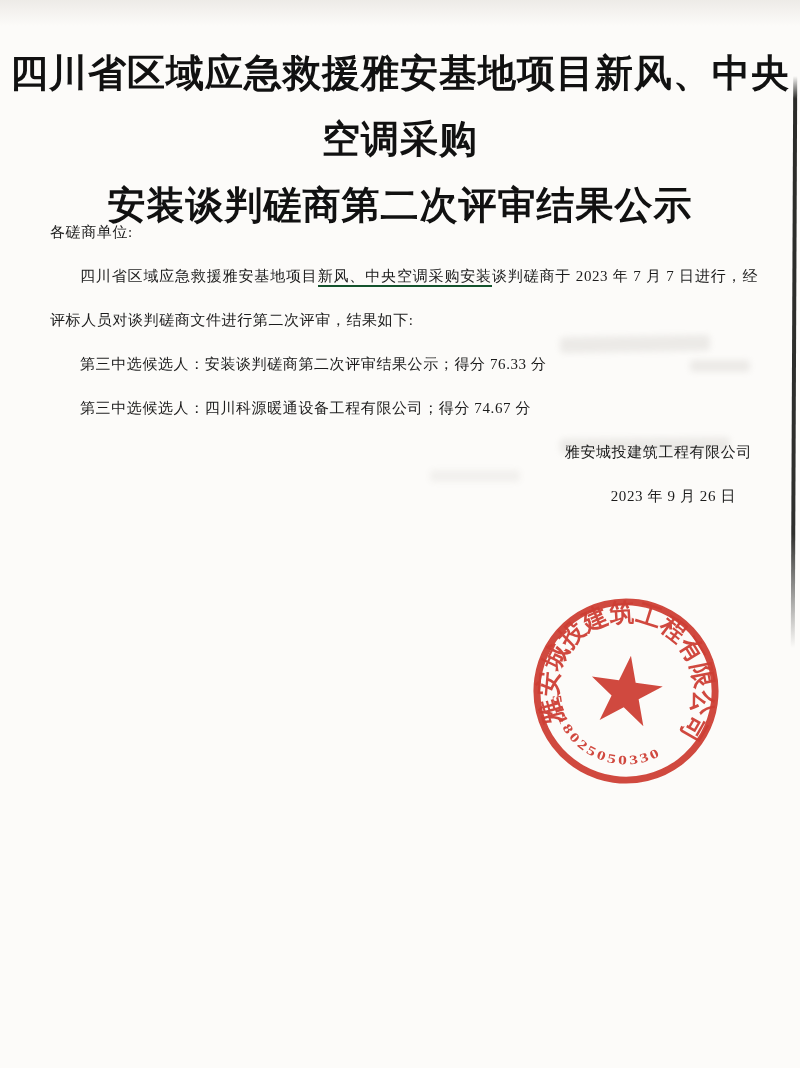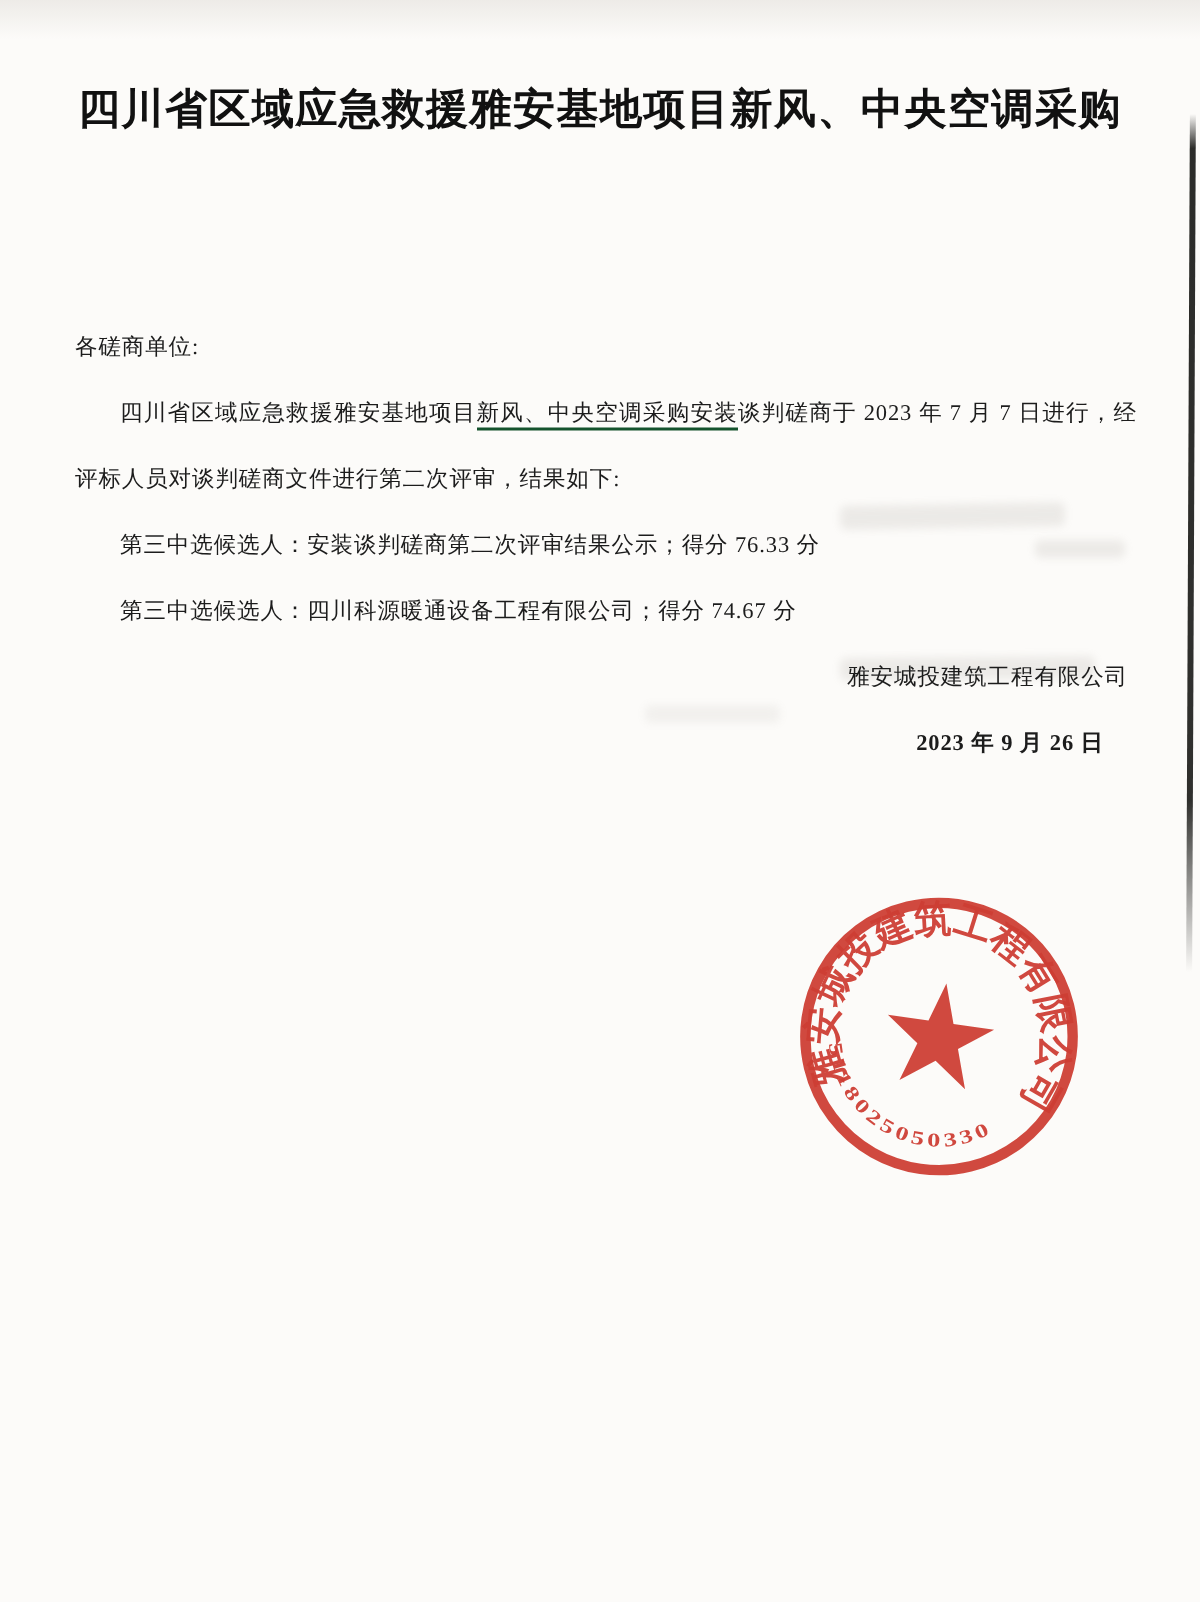--- a/index.html
+++ b/index.html
@@ -30,36 +30,36 @@
   .bleed{position:absolute;filter:blur(3px);opacity:.16;background:#9a948c;border-radius:4px;}
   .bleed.b1{left:560px;top:336px;width:150px;height:16px;transform:rotate(-1deg);}
   .bleed.b2{left:690px;top:360px;width:60px;height:12px;}
   .bleed.b3{left:560px;top:438px;width:170px;height:15px;transform:rotate(-.5deg);}
   .bleed.b4{left:430px;top:470px;width:90px;height:12px;opacity:.1;}
 
   .title{
     position:absolute;left:0;top:40px;width:800px;margin:0;
     text-align:center;
     font-family:"Liberation Sans","DejaVu Sans",sans-serif;
-    font-weight:bold;font-size:28px;line-height:66px;letter-spacing:1px;
+    font-weight:bold;font-size:38px;line-height:66px;letter-spacing:1px;
     color:#111;
   }
   .title .t-line{display:block;}
 
   .body-text{
     position:absolute;left:50px;top:210px;width:708px;
     font-size:15px;line-height:44px;letter-spacing:.6px;
   }
   .body-text p{margin:0;}
   .para{text-align:justify;}
   .indent{text-indent:2em;}
   .u{border-bottom:2px solid #14532d;padding-bottom:1px;}
   .sign{text-align:right;}
   .sign.company{padding-right:6px;}
-  .sign.date{padding-right:22px;font-weight:bold;}
+  .sign.date{padding-right:22px;}
 
   .seal{
     position:absolute;left:527px;top:592px;width:198px;height:198px;
     mix-blend-mode:multiply;opacity:.93;
     transform:rotate(8deg);
     pointer-events:none;
   }
   .seal text{font-family:"Liberation Serif","DejaVu Serif",serif;}
 </style>
 </head>
@@ -68,20 +68,21 @@
 <div class="noise-top"></div>
 <div class="vignette"></div>
 <div class="bleed b1"></div>
 <div class="bleed b2"></div>
 <div class="bleed b3"></div>
 <div class="bleed b4"></div>
 <div class="edge-line"></div>
 
 <h1 class="title">
   <span class="t-line">四川省区域应急救援雅安基地项目新风、中央空调采购</span>
+  <span class="t-line">安装谈判磋商第二次评审结果公示</span>
 </h1>
 
 <div class="body-text">
   <p class="para">各磋商单位:</p>
 
   <p class="para indent"><span>四川省区域应急救援雅安基地项目</span><span class="u">新风、中央空调采购安装</span><span>谈判磋商于 2023 年 7 月 7 日进行，经评标人员对谈判磋商文件进行第二次评审，结果如下:</span></p>
 
 
 
   <p class="para indent"><span>第三中选候选人：</span><span>安装谈判磋商第二次评审结果公示；</span><span>得分 76.33 分</span></p>

